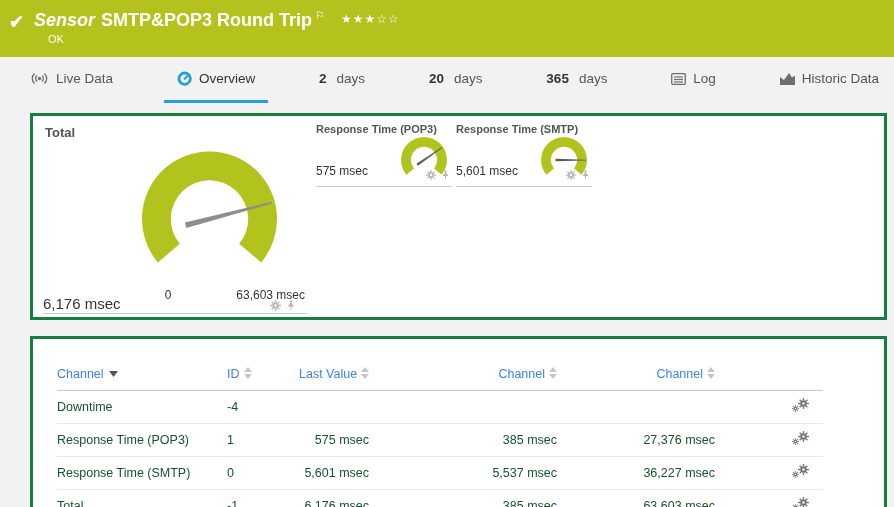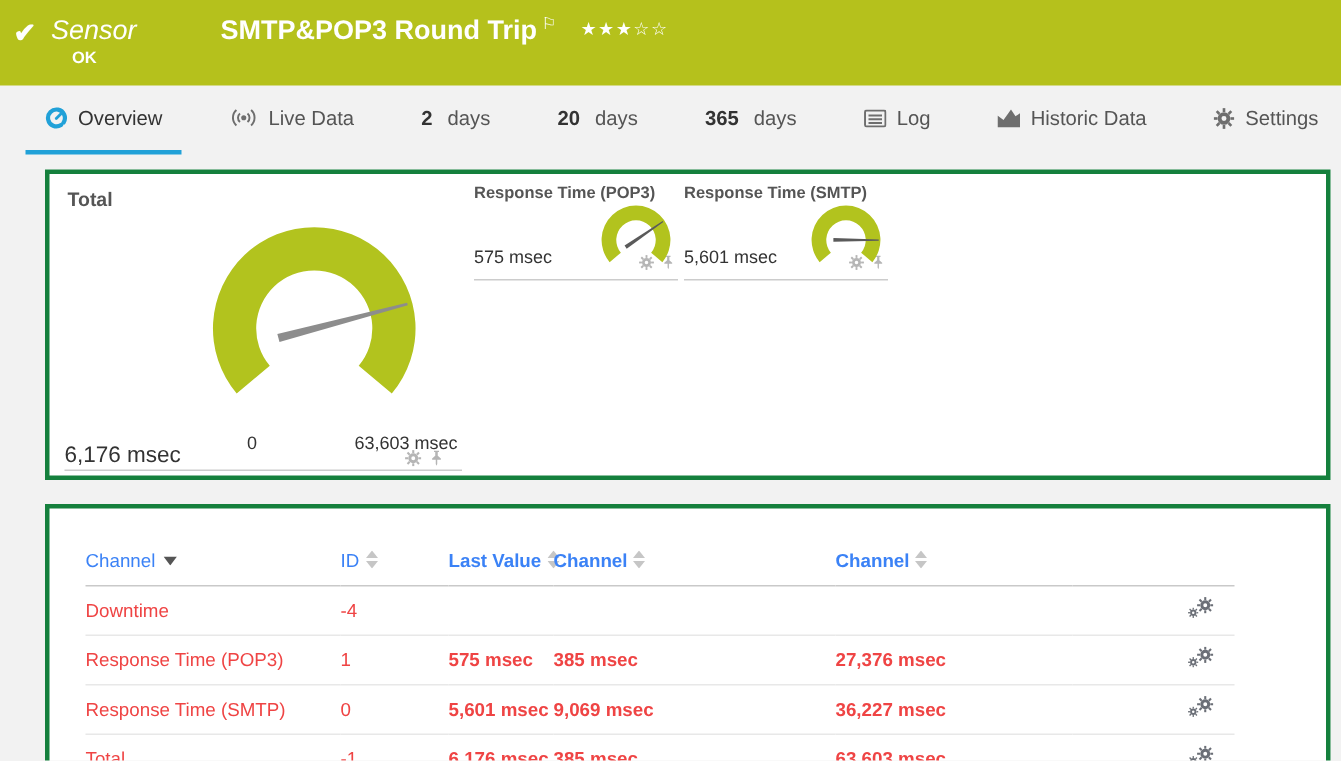--- a/index.html
+++ b/index.html
@@ -10,25 +10,25 @@
     position:relative;
     color:#444;
   }
   
   .topbar {
     position:absolute; left:0; top:0; width:894px; height:57px;
     background:#b5c11c; color:#fff;
   }
   .topbar .check { position:absolute; left:9px; top:11px; font-size:18px; font-weight:bold; }
   .titleline { position:absolute; left:34px; top:9px; font-size:18px; white-space:nowrap; }
-  .titleline .sensor-word { font-style:italic; font-weight:normal; margin-right:22px; }
-  .titleline .sensor-title { font-weight:bold;margin-left:34px; }
+  .titleline .sensor-word { font-style:italic; font-weight:bold; margin-right:6px; }
+  .titleline .sensor-title { font-weight:bold; }
   .flag { font-size:11px; vertical-align:super; margin-left:3px; cursor:pointer; }
   .stars { margin-left:16px; font-size:12px; letter-spacing:1px; cursor:pointer; position:relative; top:-3px; }
-  .ok-badge { position:absolute; left:48px; top:33px; font-size:11px; font-weight:bold;text-align:center; }
+  .ok-badge { position:absolute; left:48px; top:33px; font-size:11px; font-weight:normal;text-align:center; }
 
   
   .tabbar {
     position:absolute; left:0; top:57px; width:894px; height:46px;
     display:flex; justify-content:space-between;
     padding-left:17px; padding-right:2px;
   }
   .tab {
     display:flex; align-items:center; gap:7px;
     padding:0 13px; font-size:13.5px; color:#555;
@@ -80,23 +80,23 @@
   .channels col.c-id      { width:72px;  }
   .channels col.c-last    { width:70px;  }
   .channels col.c-min     { width:188px; }
   .channels col.c-max     { width:158px; }
   .channels col.c-edit    { width:108px; }
   .channels th {
     font-weight:normal; color:#3b82f6; text-align:left;
     padding:6px 0 9px 0; border-bottom:1px solid #c9c9c9;
     cursor:pointer; white-space:nowrap;
   }
-  .channels th.r, .channels td.r { text-align:left;font-weight:bold; }
+  .channels th.r, .channels td.r { text-align:right; }
   .channels td {
-    color:#ef4444; padding:7px 0; border-bottom:1px solid #e8e8e8; white-space:nowrap;
+    color:#14532d; padding:7px 0; border-bottom:1px solid #e8e8e8; white-space:nowrap;
   }
   .channels td.edit { text-align:right; padding-right:14px; }
   .sort-pair { display:inline-block; margin-left:4px; vertical-align:-1px; }
   .sort-down { display:inline-block; margin-left:5px; vertical-align:1px; }
   .gear2 { color:#6b6f77; cursor:pointer; }
 </style>
 </head>
 <body>
 
 <svg width="0" height="0" style="position:absolute">
@@ -128,39 +128,39 @@
 
 <div class="topbar">
   <span class="check">✔</span>
   <div class="titleline">
     <span class="sensor-word">Sensor</span><span class="sensor-title">SMTP&amp;POP3 Round Trip</span><span class="flag">⚐</span><span class="stars">★★★☆☆</span>
   </div>
   <div class="ok-badge">OK</div>
 </div>
 
 <div class="tabbar">
-  <div class="tab active">
-    <svg class="ticon" width="15" height="15" viewBox="0 0 16 16">
-      <path d="M11.4 13.2 A6 6 0 1 1 13.2 11.4" stroke="currentColor" stroke-width="3" fill="none" stroke-linecap="round"></path>
-      <line x1="8" y1="8.5" x2="12.6" y2="3.9" stroke="currentColor" stroke-width="2" stroke-linecap="round"></line>
-    </svg>
-    <span>Overview</span>
-  </div>
   <div class="tab">
     <svg class="ticon" width="19" height="13" viewBox="0 0 19 13">
       <g stroke="currentColor" stroke-width="1.3" fill="none">
         <path d="M7 3.6 a3.8 3.8 0 0 0 0 5.8"></path>
         <path d="M4.6 1.4 a6.8 6.8 0 0 0 0 10.2"></path>
         <path d="M12 3.6 a3.8 3.8 0 0 1 0 5.8"></path>
         <path d="M14.4 1.4 a6.8 6.8 0 0 1 0 10.2"></path>
       </g>
       <circle cx="9.5" cy="6.5" r="1.7" fill="currentColor"></circle>
     </svg>
     <span>Live Data</span>
   </div>
+  <div class="tab active">
+    <svg class="ticon" width="15" height="15" viewBox="0 0 16 16">
+      <path d="M11.4 13.2 A6 6 0 1 1 13.2 11.4" stroke="currentColor" stroke-width="3" fill="none" stroke-linecap="round"></path>
+      <line x1="8" y1="8.5" x2="12.6" y2="3.9" stroke="currentColor" stroke-width="2" stroke-linecap="round"></line>
+    </svg>
+    <span>Overview</span>
+  </div>
   <div class="tab">
     <span class="num">2</span>
     <span>days</span>
   </div>
   <div class="tab">
     <span class="num">20</span>
     <span>days</span>
   </div>
   <div class="tab">
     <span class="num">365</span>
@@ -173,26 +173,20 @@
       <line x1="3" y1="6.5" x2="12" y2="6.5" stroke="currentColor" stroke-width="1.2"></line>
       <line x1="3" y1="9" x2="12" y2="9" stroke="currentColor" stroke-width="1.2"></line>
     </svg>
     <span>Log</span>
   </div>
   <div class="tab">
     <svg class="ticon" width="15" height="13" viewBox="0 0 15 13">
       <path fill="currentColor" d="M0 13 L0 5 L4 8 L9 1 L12 5.5 L15 3.5 L15 13 Z"></path>
     </svg>
     <span>Historic Data</span>
-  </div>
-  <div class="tab">
-    <svg class="ticon" width="14" height="14">
-        <use href="#i-gear"></use>
-      </svg>
-    <span>Settings</span>
   </div>
 </div>
 
 <div class="panel panel1">
   <div class="lbl-total">Total</div>
 
   <svg class="gauge-big-wrap" viewBox="0 0 200 170">
     <path fill="#b2c31e" d="M37.2,137.7 A82,82 0 1 1 162.8,137.7 L136,115.2 A47,47 0 1 0 64,115.2 Z"></path>
     <polygon class="needle" points="30,-3.4 30,3.4 -78,1 -78,-1" transform="translate(100,85) rotate(-194.7533921355911)"></polygon>
   </svg>
@@ -314,21 +308,21 @@
               <g>
                 <use href="#i-gear" x="6" y="0" width="11" height="11"></use>
                 <use href="#i-gear" x="0" y="7" width="7" height="7"></use>
               </g>
             </svg></td>
       </tr>
       <tr>
         <td>Response Time (SMTP)</td>
         <td>0</td>
         <td class="r">5,601 msec</td>
-        <td class="r">9,069 msec</td>
+        <td class="r">5,537 msec</td>
         <td class="r">36,227 msec</td>
         <td class="edit"><svg class="gear2" width="17" height="15" viewBox="0 0 17 15">
               <g>
                 <use href="#i-gear" x="6" y="0" width="11" height="11"></use>
                 <use href="#i-gear" x="0" y="7" width="7" height="7"></use>
               </g>
             </svg></td>
       </tr>
       <tr>
         <td>Total</td>

